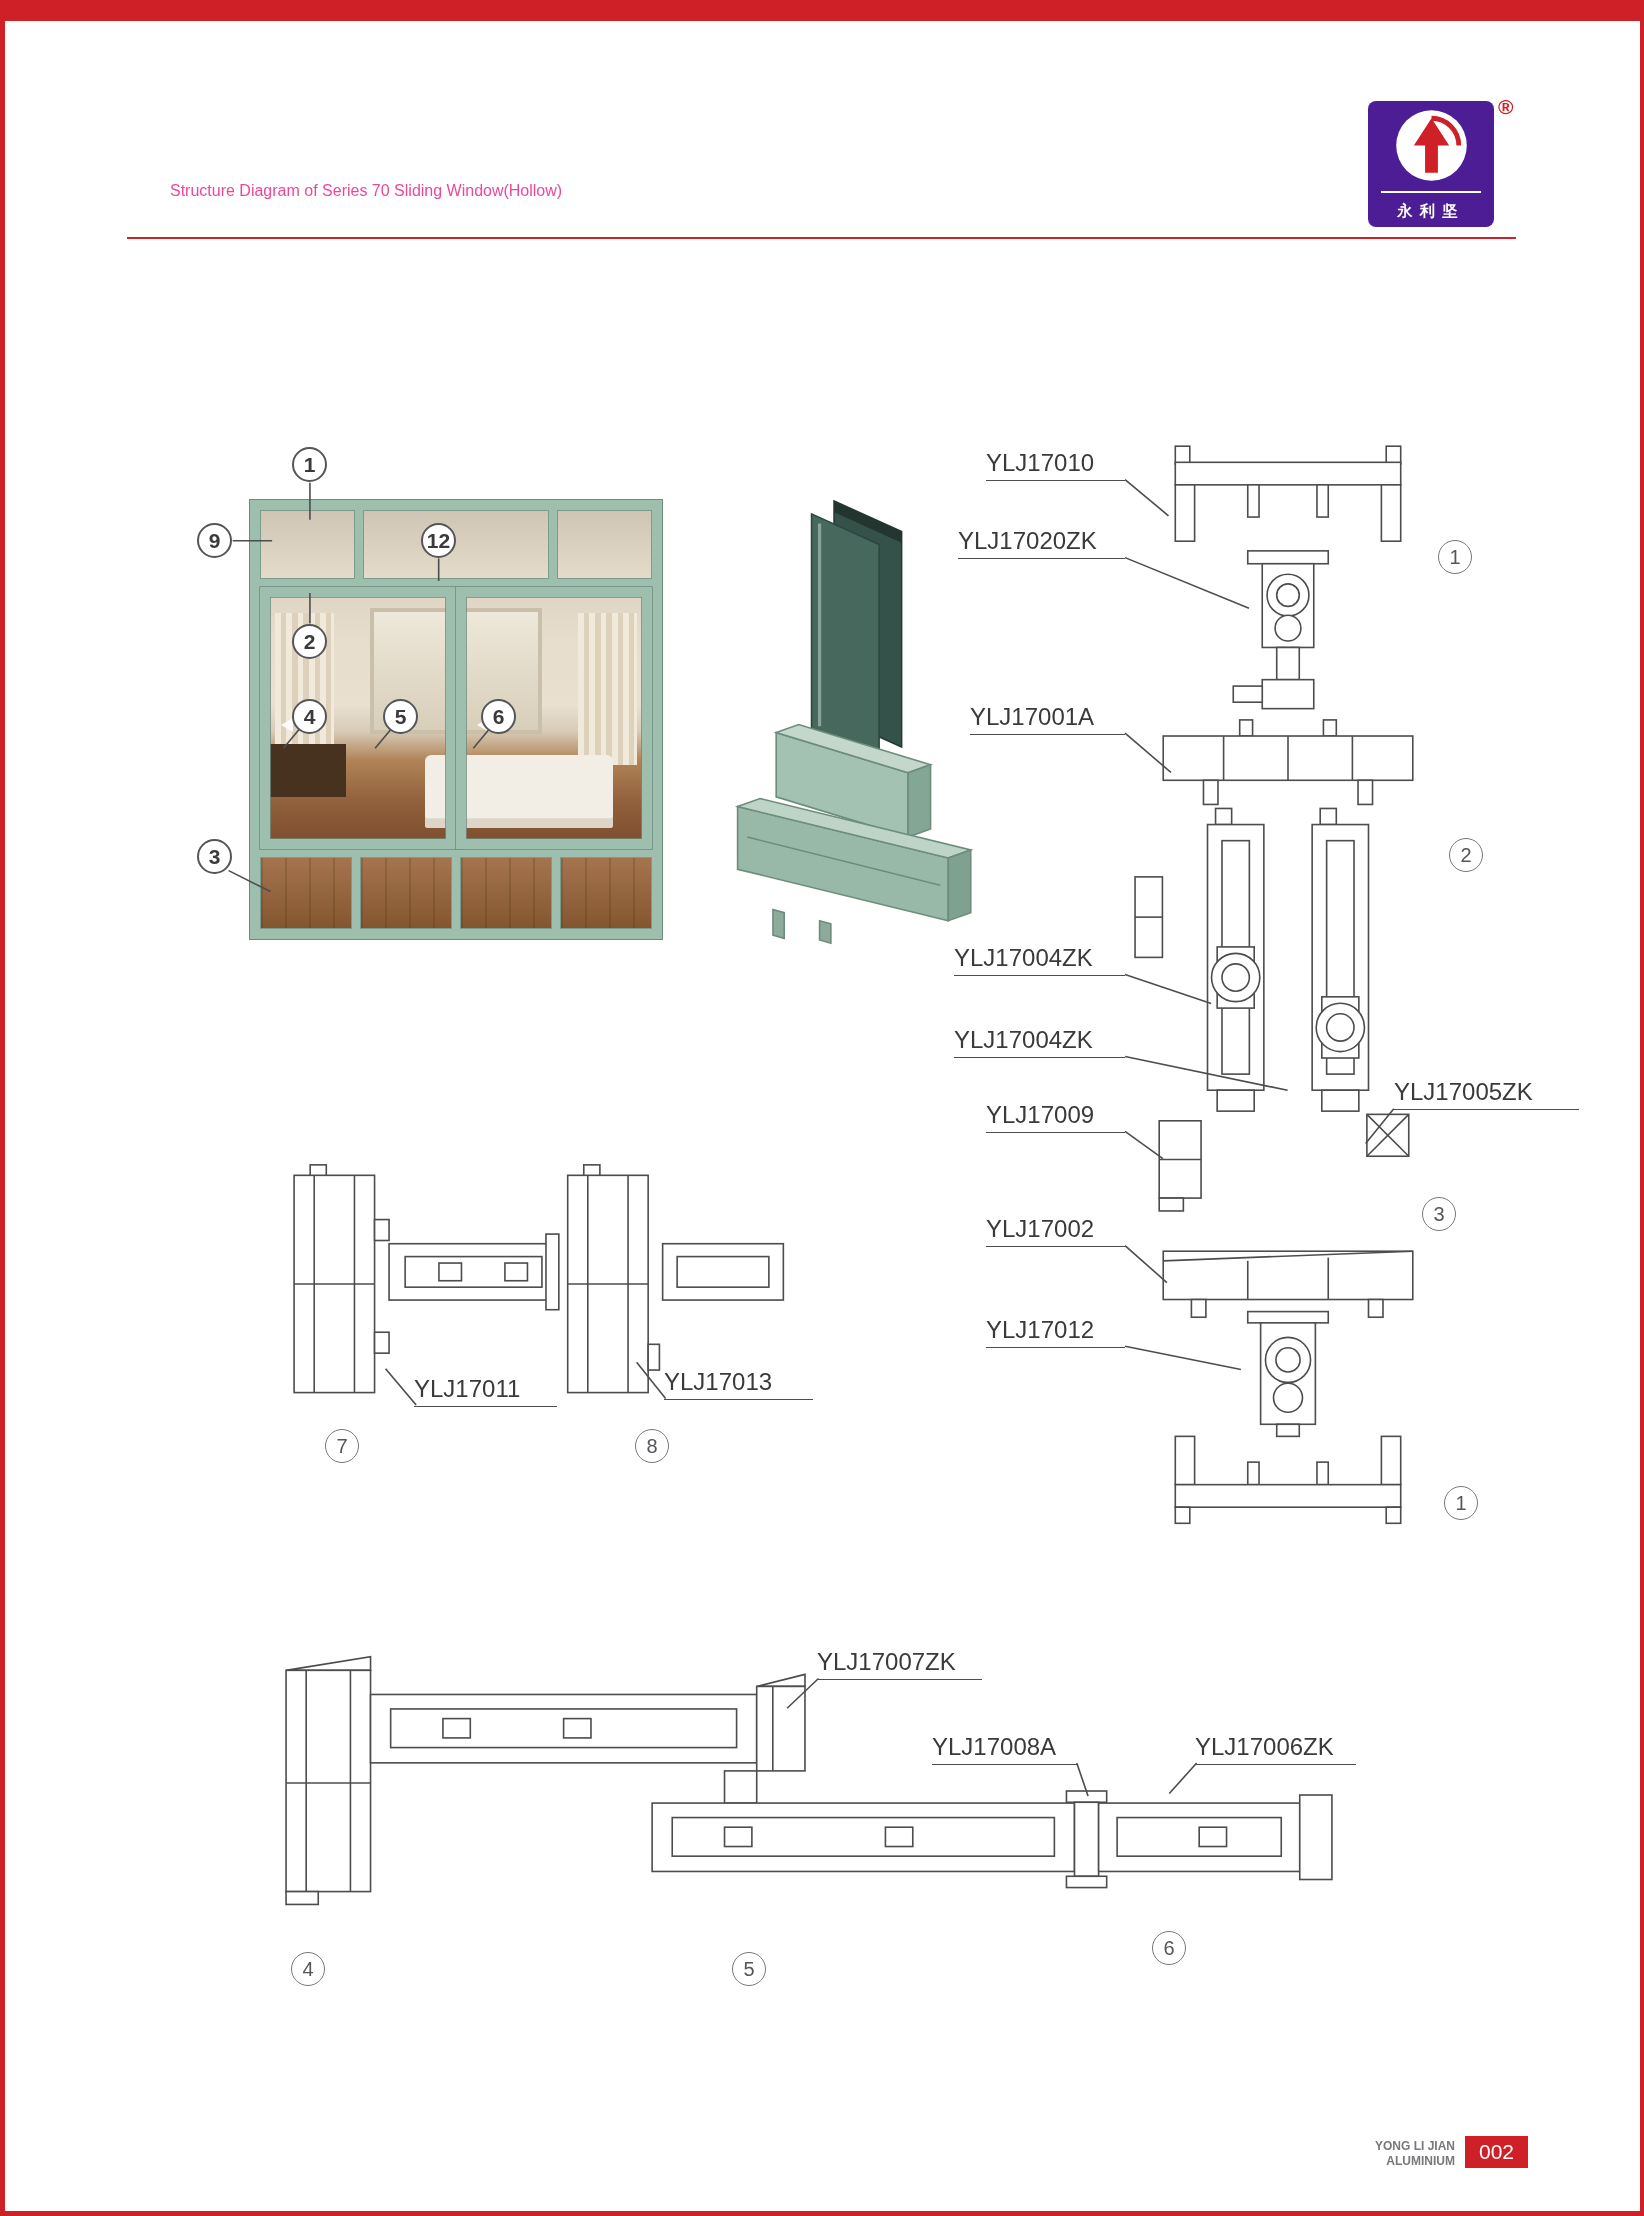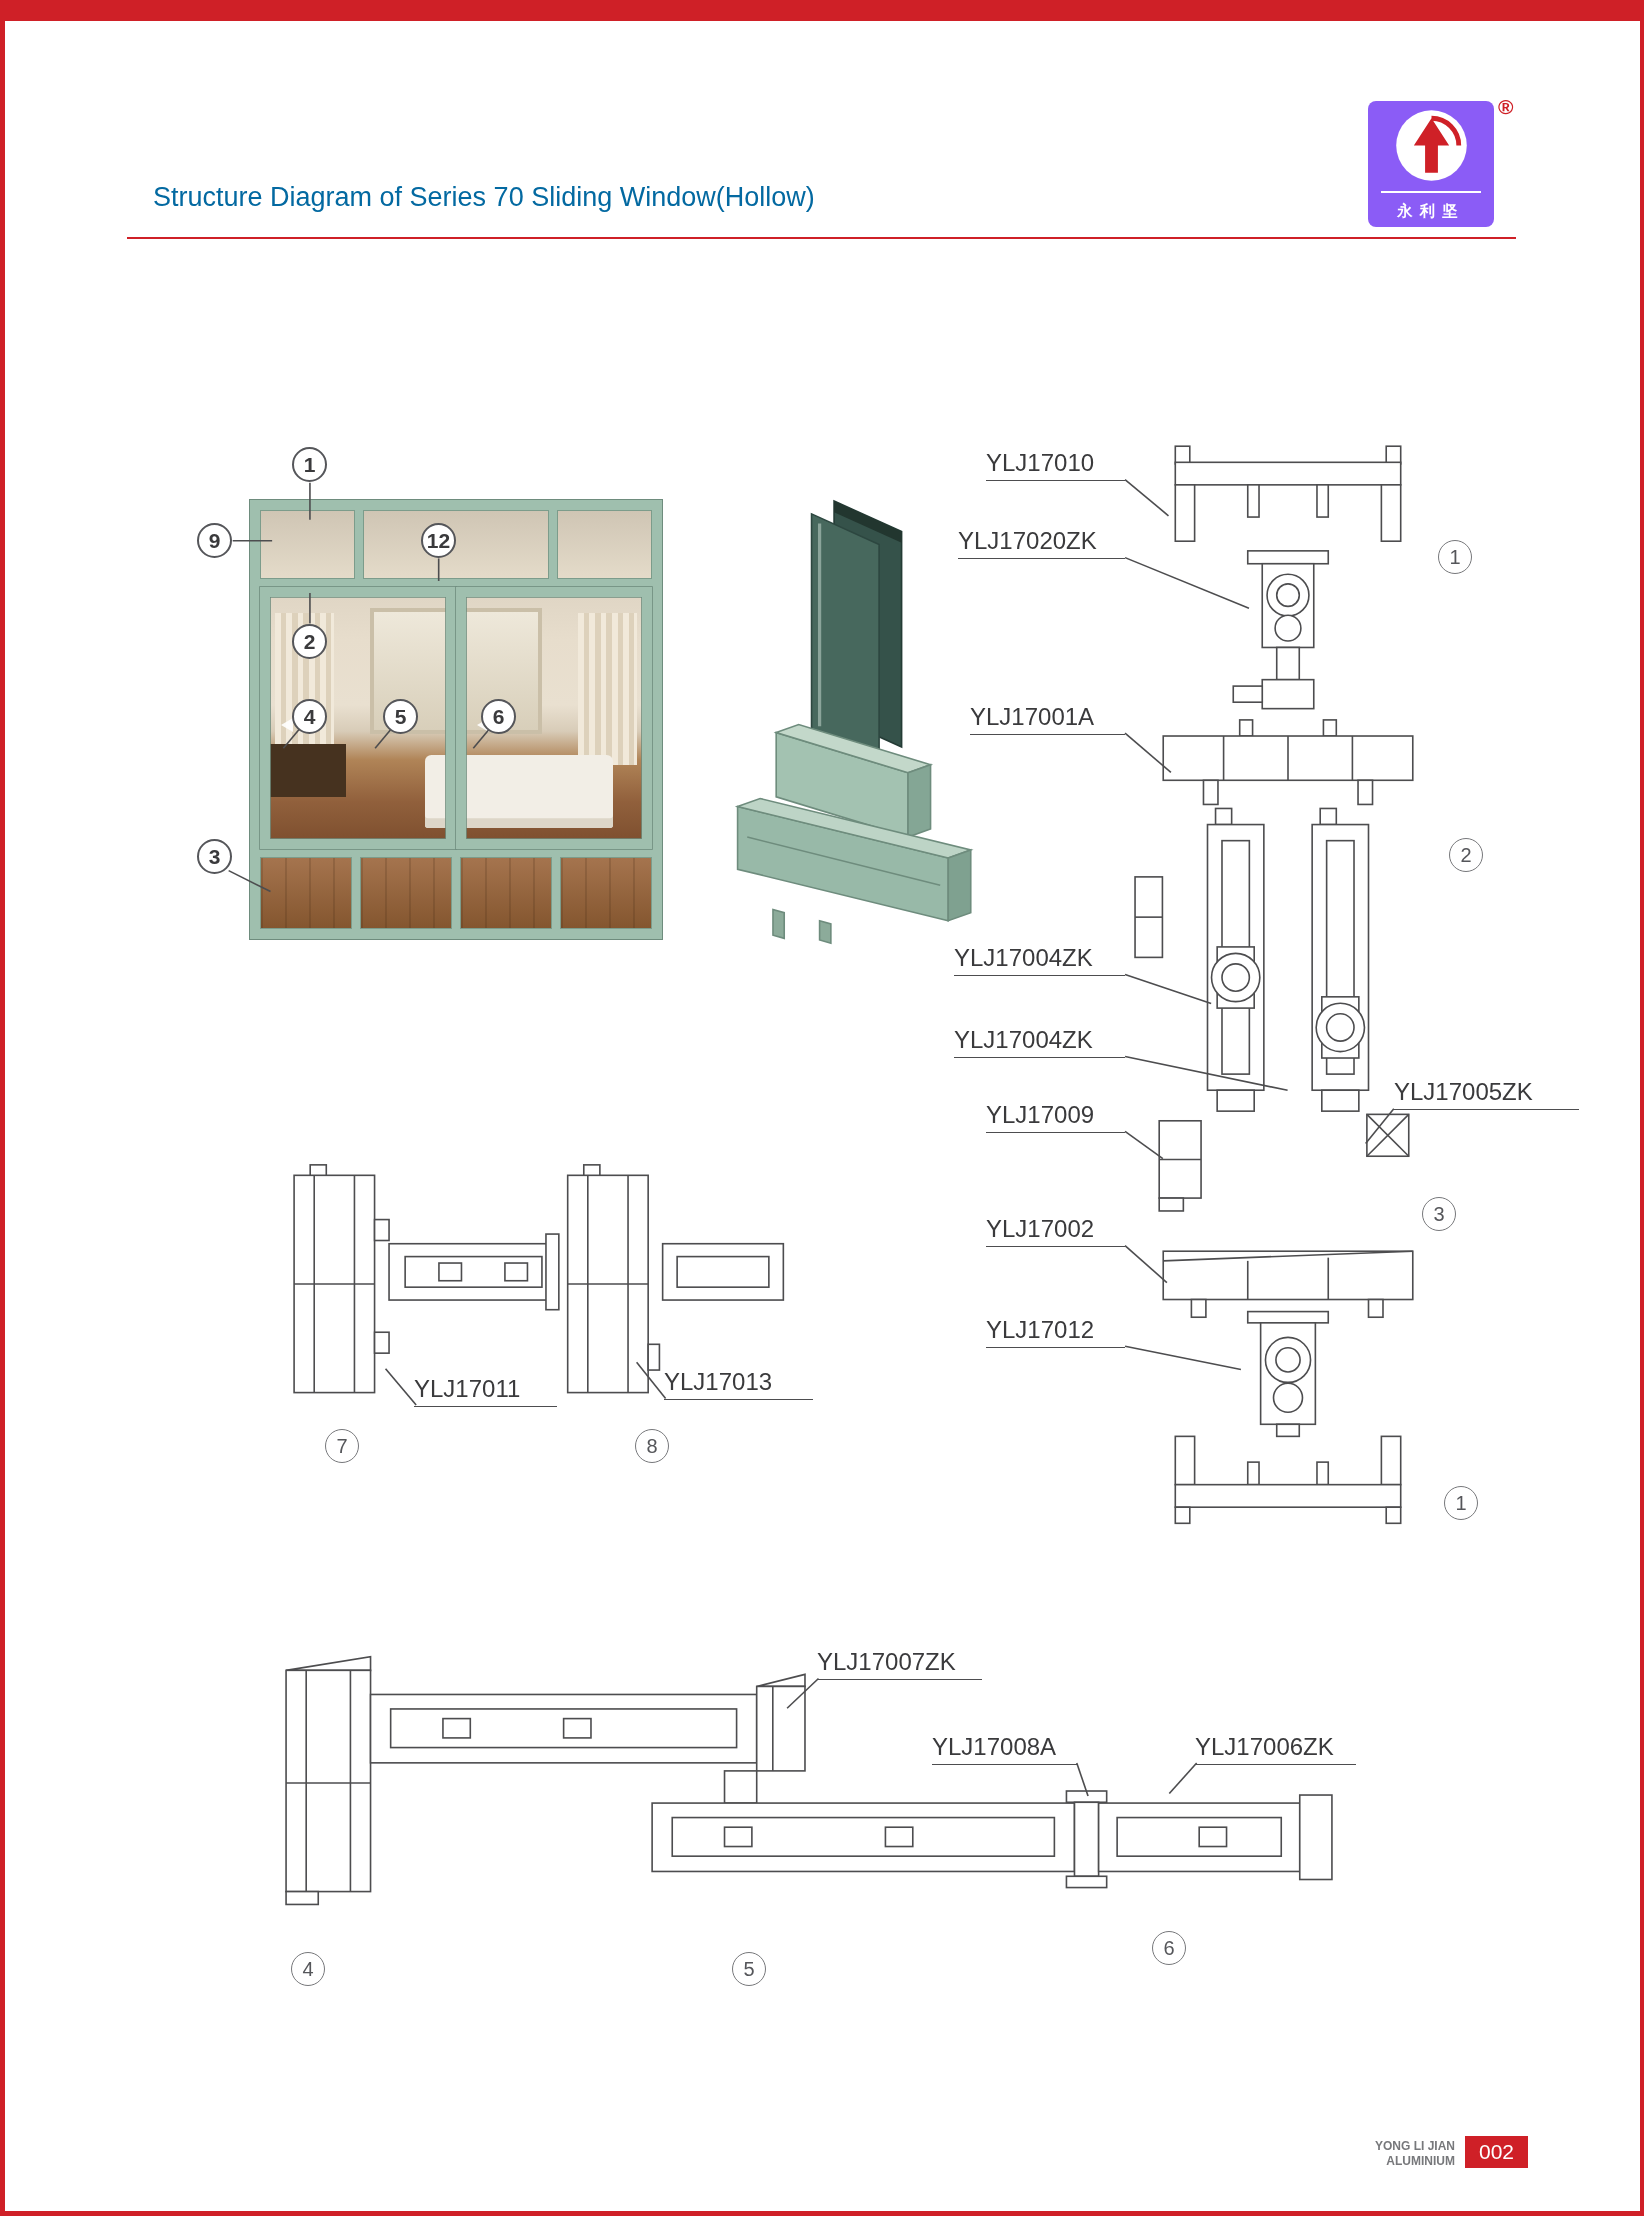--- a/index.html
+++ b/index.html
@@ -6,25 +6,25 @@
   body{background:#d8d8d8;font-family:"Liberation Sans",sans-serif;}
   .page{position:relative;width:1645px;height:2216px;background:#fff;margin:0 auto;overflow:hidden;}
   .abs{position:absolute;}
   .top-bar{position:absolute;top:0;left:0;right:0;height:21px;background:#cf2027;}
   .edge-l{position:absolute;top:0;left:0;bottom:0;width:4.8px;background:#cf2027;}
   .edge-r{position:absolute;top:0;right:0;bottom:0;width:4.8px;background:#cf2027;}
   .edge-b{position:absolute;left:0;right:0;bottom:0;height:4.8px;background:#cf2027;}
 
   
   .title-cn{position:absolute;left:153px;top:114px;font-size:35px;font-weight:bold;color:#737476;}
-  .title-en{position:absolute;left:153px;top:182px;font-size:27px;color:#0369a1;}
+  .title-en{position:absolute;left:170px;top:182px;font-size:16px;color:#ec4899;}
   .brand{position:absolute;left:724px;top:158px;width:631px;display:flex;justify-content:flex-end;align-items:baseline;gap:14.5px;color:#cf2027;}
   .brand-cn{font-size:43px;font-weight:900;}
   .brand-en{font-size:43px;font-weight:900;letter-spacing:0.8px;}
-  .logo{position:absolute;left:1368px;top:101px;width:126px;height:126px;background:#8b5cf6;border-radius:8px;display:flex;flex-direction:column;align-items:center;justify-content:space-between;padding:6.4px 4.8px 4.8px;}
+  .logo{position:absolute;left:1368px;top:101px;width:126px;height:126px;background:#4c1d95;border-radius:8px;display:flex;flex-direction:column;align-items:center;justify-content:space-between;padding:6.4px 4.8px 4.8px;}
   .logo-divider{width:86%;height:1.6px;background:#fff;}
   .logo-chars{color:#fff;font-size:15.3px;font-weight:bold;letter-spacing:7.2px;white-space:nowrap;margin-top:1.6px;}
   .reg-mark{position:absolute;left:1498px;top:95px;font-size:21px;font-weight:bold;color:#cf2027;}
   .red-rule{position:absolute;left:127px;top:237px;width:1389px;height:2.4px;background:#cf2027;}
 
   
   .win{left:249px;top:499px;width:414px;height:441px;background:#9fbfae;border:1.6px solid #6e8c7d;padding:9.7px;display:flex;flex-direction:column;gap:8px;}
   .win-row{display:flex;gap:8px;}
   .transom{height:69px;}
   .pane{border:1.6px solid #7c9c8b;}

